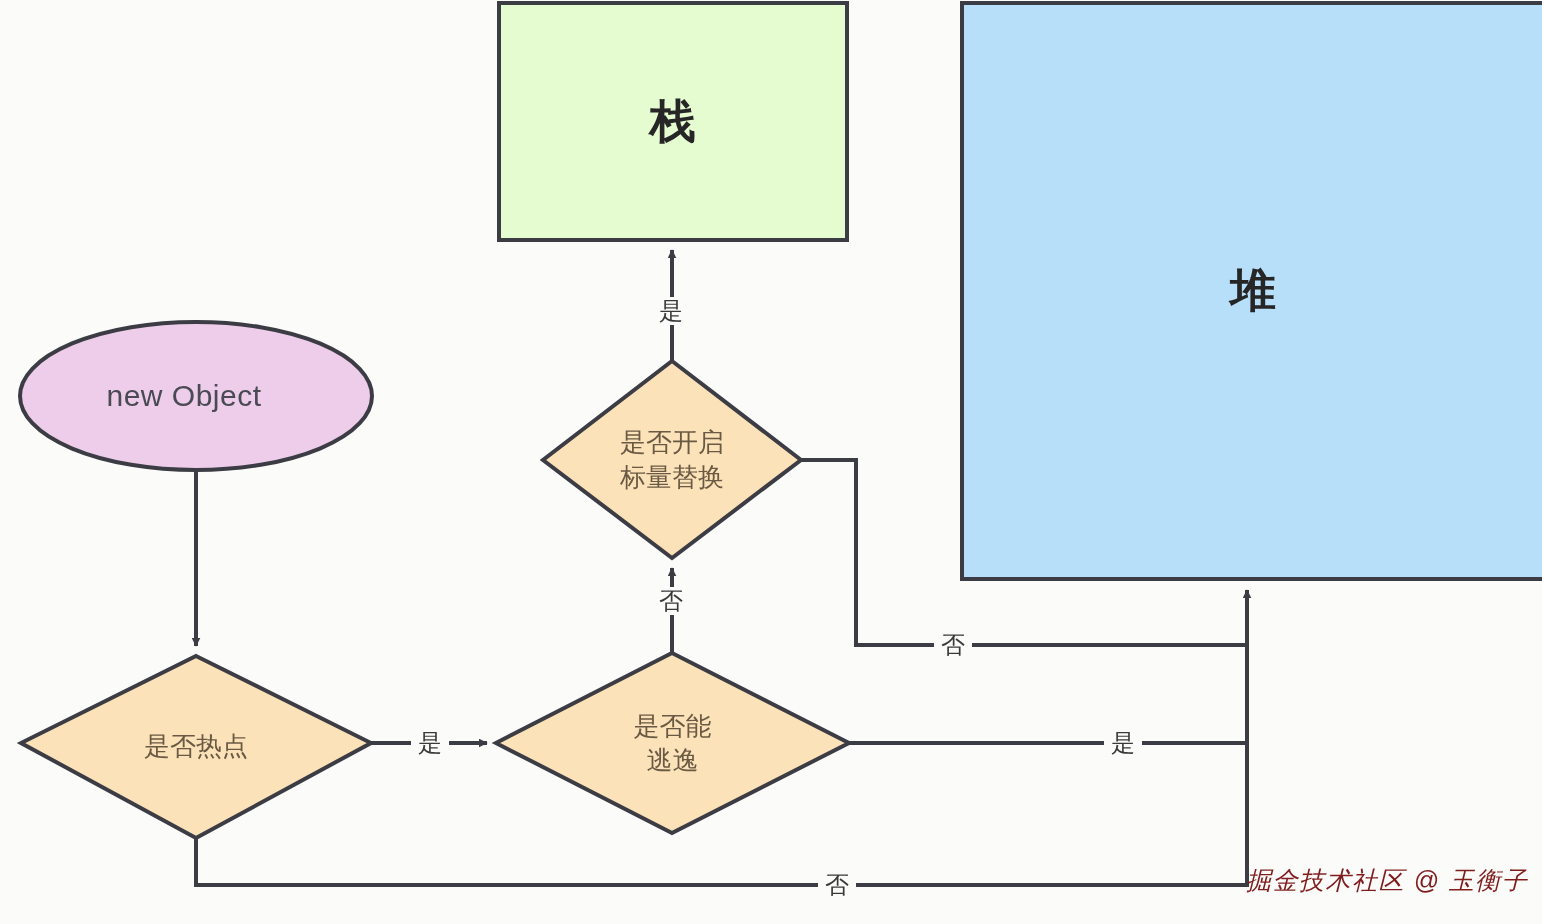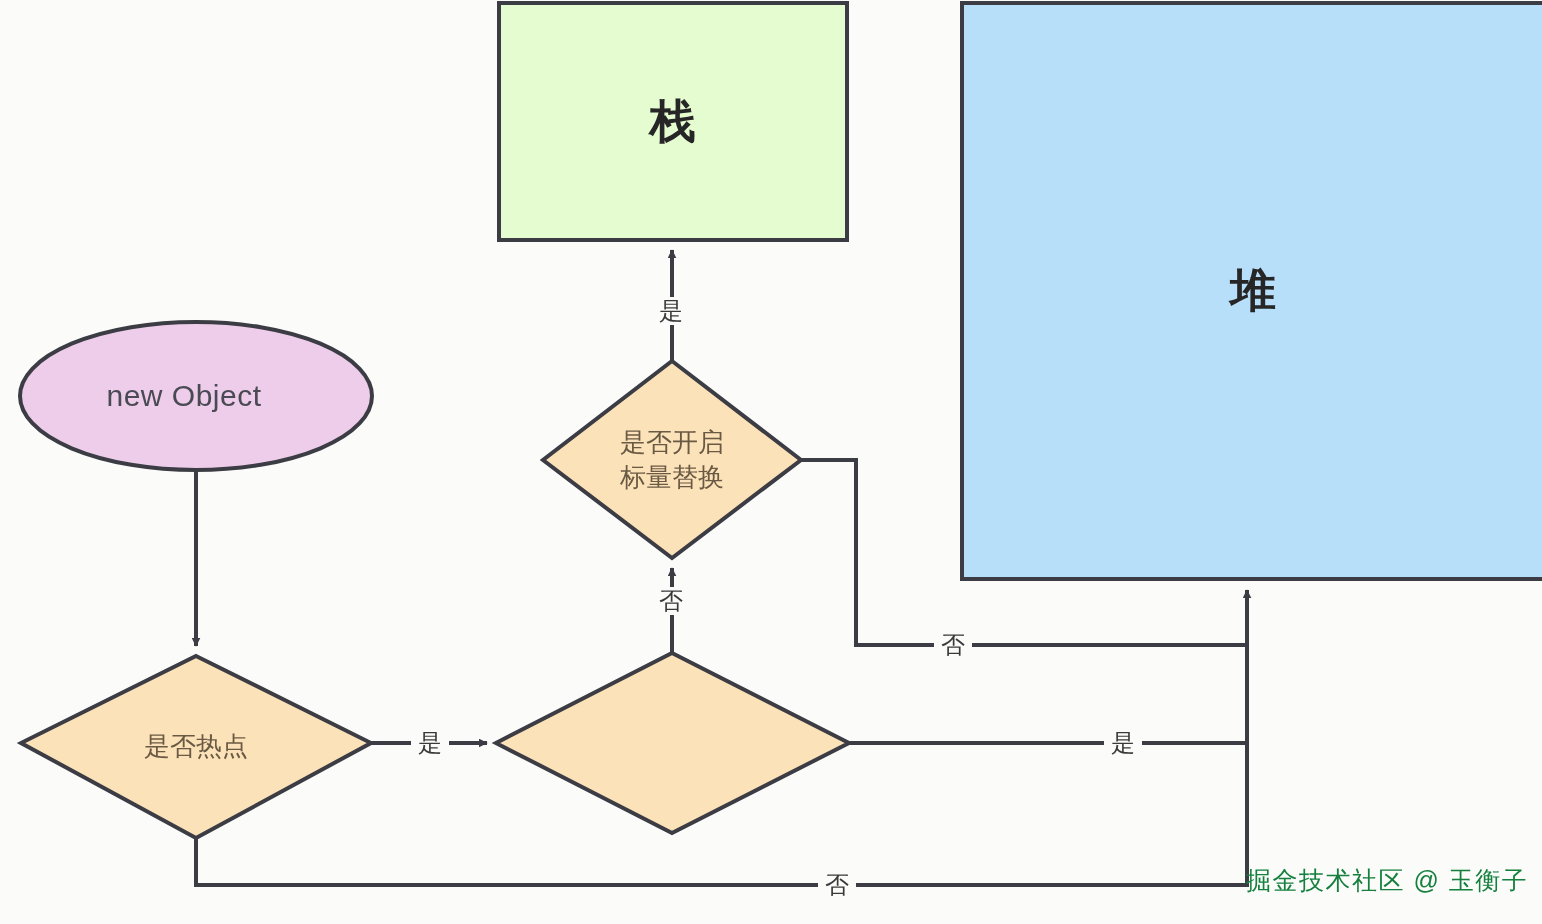--- a/index.html
+++ b/index.html
@@ -56,24 +56,25 @@
     color: #3a3a3a;
     background: #fbfbfa;
     padding: 1px 7px;
     text-align: center;
     pointer-events: none;
     line-height: 1.1;
   }
   .watermark {
     position: absolute;
     font-size: 25px;
-    color: #15803d;
+    color: #7f1d1d;
     letter-spacing: 1.5px;
     white-space: nowrap;
     pointer-events: none;
+    font-style: italic;
   }
 </style>
 </head>
 <body>
 
 <div id="canvas">
 
   <svg id="diagram-svg" viewBox="0 0 1542 924" xmlns="http://www.w3.org/2000/svg">
     <defs>
       <marker id="arrowhead" markerWidth="10" markerHeight="9" refX="8.4" refY="4.5" orient="auto" markerUnits="userSpaceOnUse">
@@ -121,20 +122,22 @@
 
   <div class="node-label box-label" style="left:962px; top:3px; width:583px; height:576px;">堆</div>
 
   <div class="node-label ellipse-label" style="left:8px; top:322px; width:352px; height:148px;">new Object</div>
 
   <div class="node-label diamond-label" style="left:543px; top:361px; width:258px; height:197px;">是否开启
 标量替换</div>
 
   <div class="node-label diamond-label" style="left:21px; top:656px; width:350px; height:182px;font-family:Liberation Serif, serif;">是否热点</div>
 
+  <div class="node-label diamond-label" style="left:496px; top:653px; width:353px; height:180px;">是否能
+逃逸</div>
 
   <div class="edge-label" style="left:652px; top:297px;">是</div>
 
   <div class="edge-label" style="left:652px; top:587px;">否</div>
 
   <div class="edge-label" style="left:934px; top:631px;">否</div>
 
   <div class="edge-label" style="left:411px; top:729px;">是</div>
 
   <div class="edge-label" style="left:1104px; top:729px;">是</div>

